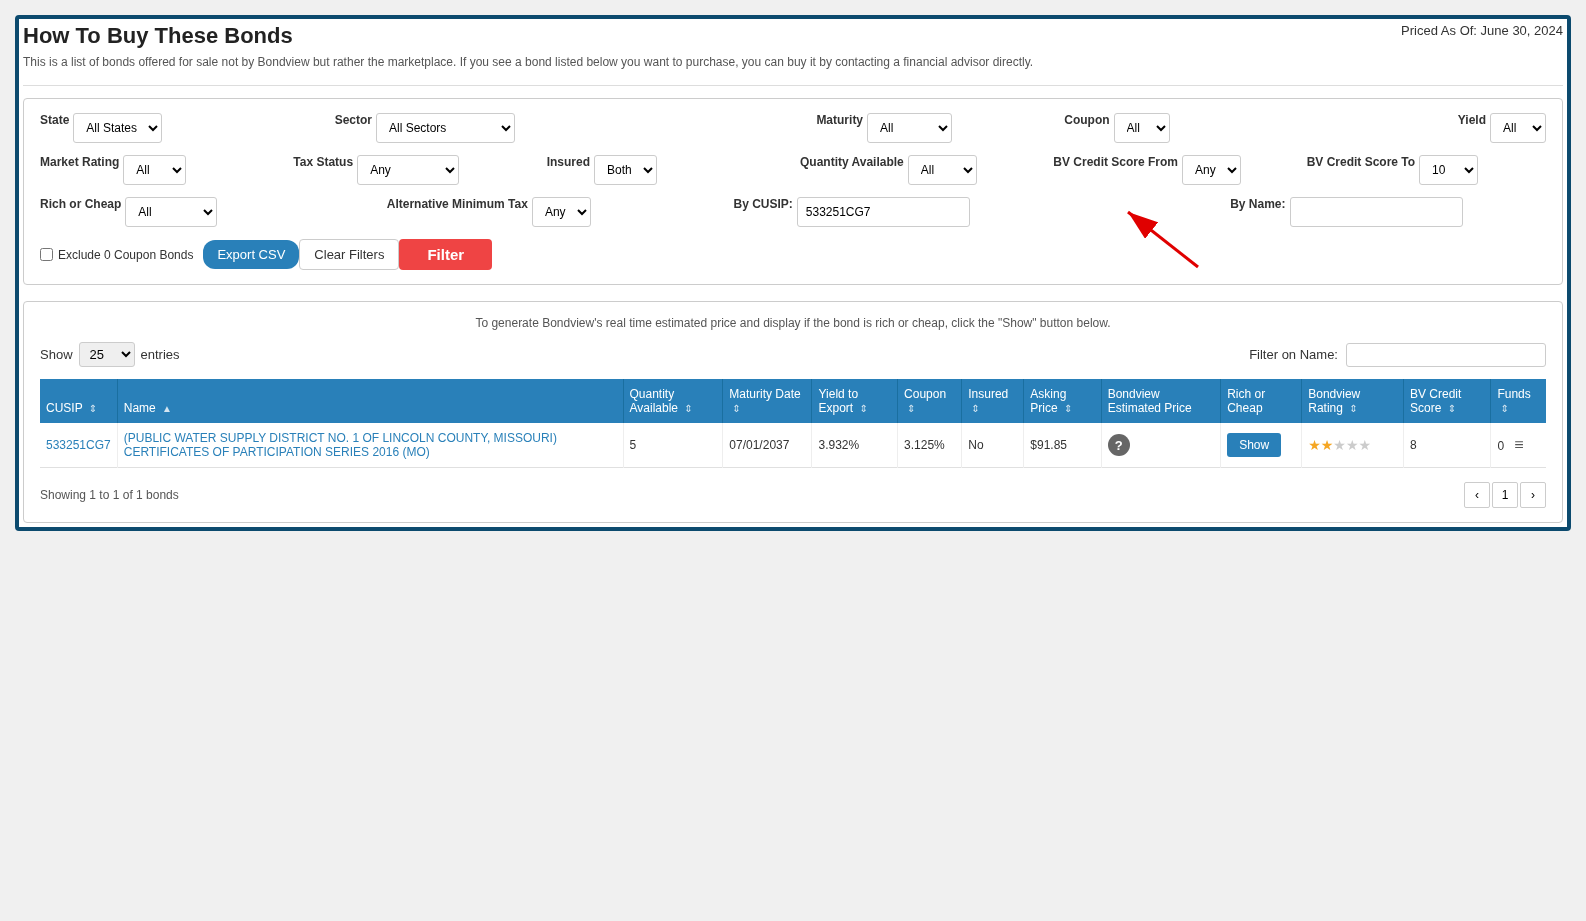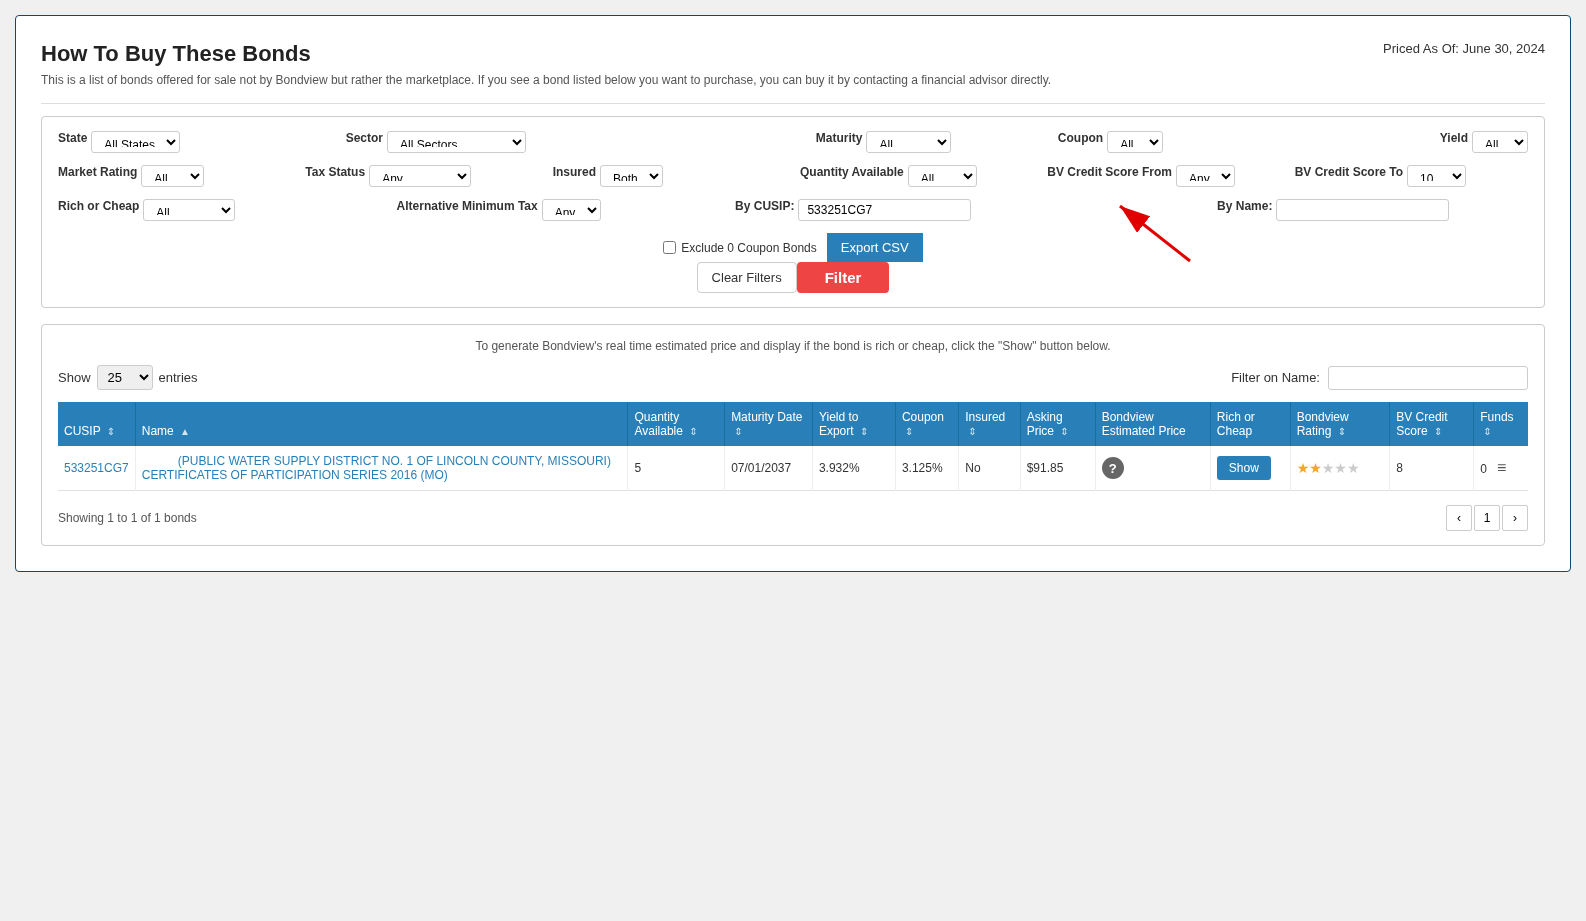--- a/index.html
+++ b/index.html
@@ -5,23 +5,23 @@
     * { box-sizing: border-box; margin: 0; padding: 0; }
     body {
       font-family: Arial, sans-serif;
       font-size: 13px;
       background: #f0f0f0;
       color: #333;
     }
     .page-wrapper {
       background: #fff;
       margin: 15px;
-      border: 1px solid #0c4a6e;
+      border: 4px solid #0c4a6e;
       border-radius: 4px;
-      padding: 25px;
+      padding: 4px;
     }
     .header-section {
       display: flex;
       justify-content: space-between;
       align-items: flex-start;
       margin-bottom: 16px;
     }
     .header-left h1 {
       font-size: 22px;
       font-weight: bold;
@@ -94,21 +94,21 @@
       font-size: 12px;
       color: #333;
     }
     .filter-group select,
     .filter-group input[type="text"] {
       border: 1px solid #ccc;
       border-radius: 3px;
       padding: 5px 8px;
       font-size: 12px;
       background: #fff;
-      height: 22px;
+      height: 30px;
     }
     .filter-group select {
       cursor: pointer;
     }
     .fg-state { flex: 1.2; }
     .fg-sector { flex: 2; }
     .fg-maturity { flex: 1; }
     .fg-coupon { flex: 1; }
     .fg-yield { flex: 1; justify-content: flex-end; }
     .fg-market-rating { flex: 1; }
@@ -119,39 +119,38 @@
     .fg-bvcredit-to { flex: 1; }
     .fg-rich-cheap { flex: 1; }
     .fg-alt-min-tax { flex: 1; }
     .fg-by-cusip { flex: 1.2; }
     .fg-by-name { flex: 1.2; justify-content: center; }
     .filter-bottom-row {
       display: flex;
       align-items: center;
       justify-content: flex-start;
       margin-top: 10px;
-      flex-direction: column;
     }
     .filter-bottom-left {
       display: flex;
       align-items: center;
       gap: 10px;
     }
     .exclude-label {
       display: flex;
       align-items: center;
       gap: 5px;
       font-size: 12px;
     }
     .btn-export-csv {
       background: #2980b9;
       color: #fff;
       border: none;
       padding: 7px 14px;
-      border-radius: 0;
+      border-radius: 12px;
       cursor: pointer;
       font-size: 13px;
     }
     .filter-bottom-right {
       display: flex;
       align-items: center;
     }
     .btn-clear-filters {
       background: #fff;
       color: #333;
@@ -256,21 +255,20 @@
     }
     .cusip-link {
       color: #2980b9;
       text-decoration: none;
       font-size: 12px;
     }
     .bond-name-link {
       color: #2980b9;
       text-decoration: none;
       font-size: 12px;
-      margin-left: 36px;
     }
     .btn-show {
       background: #2980b9;
       color: #fff;
       border: none;
       padding: 5px 12px;
       border-radius: 3px;
       cursor: pointer;
       font-size: 12px;
     }

